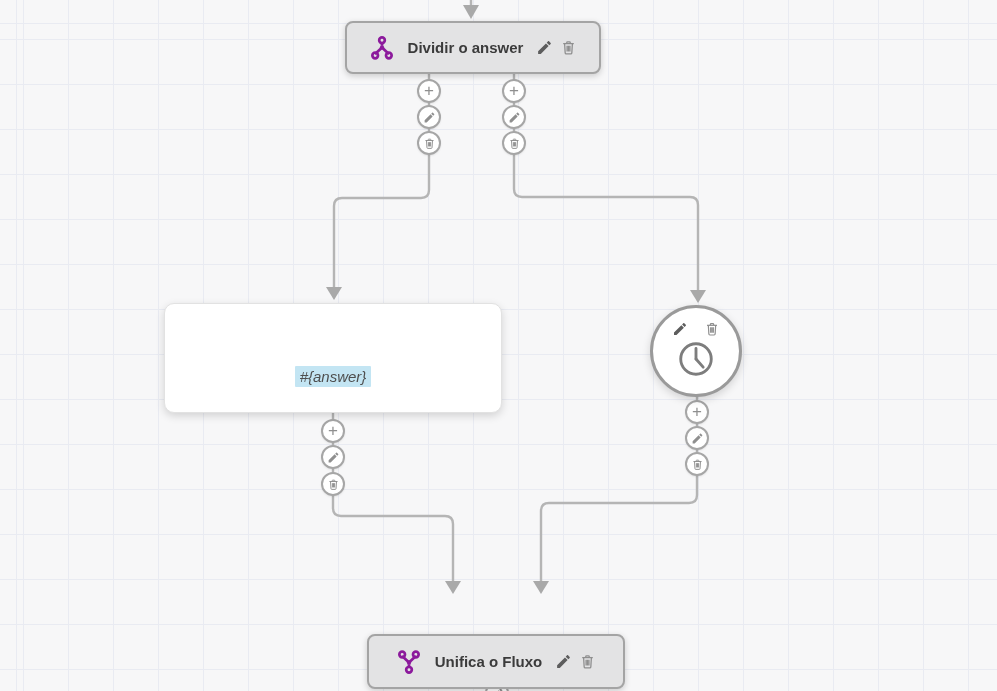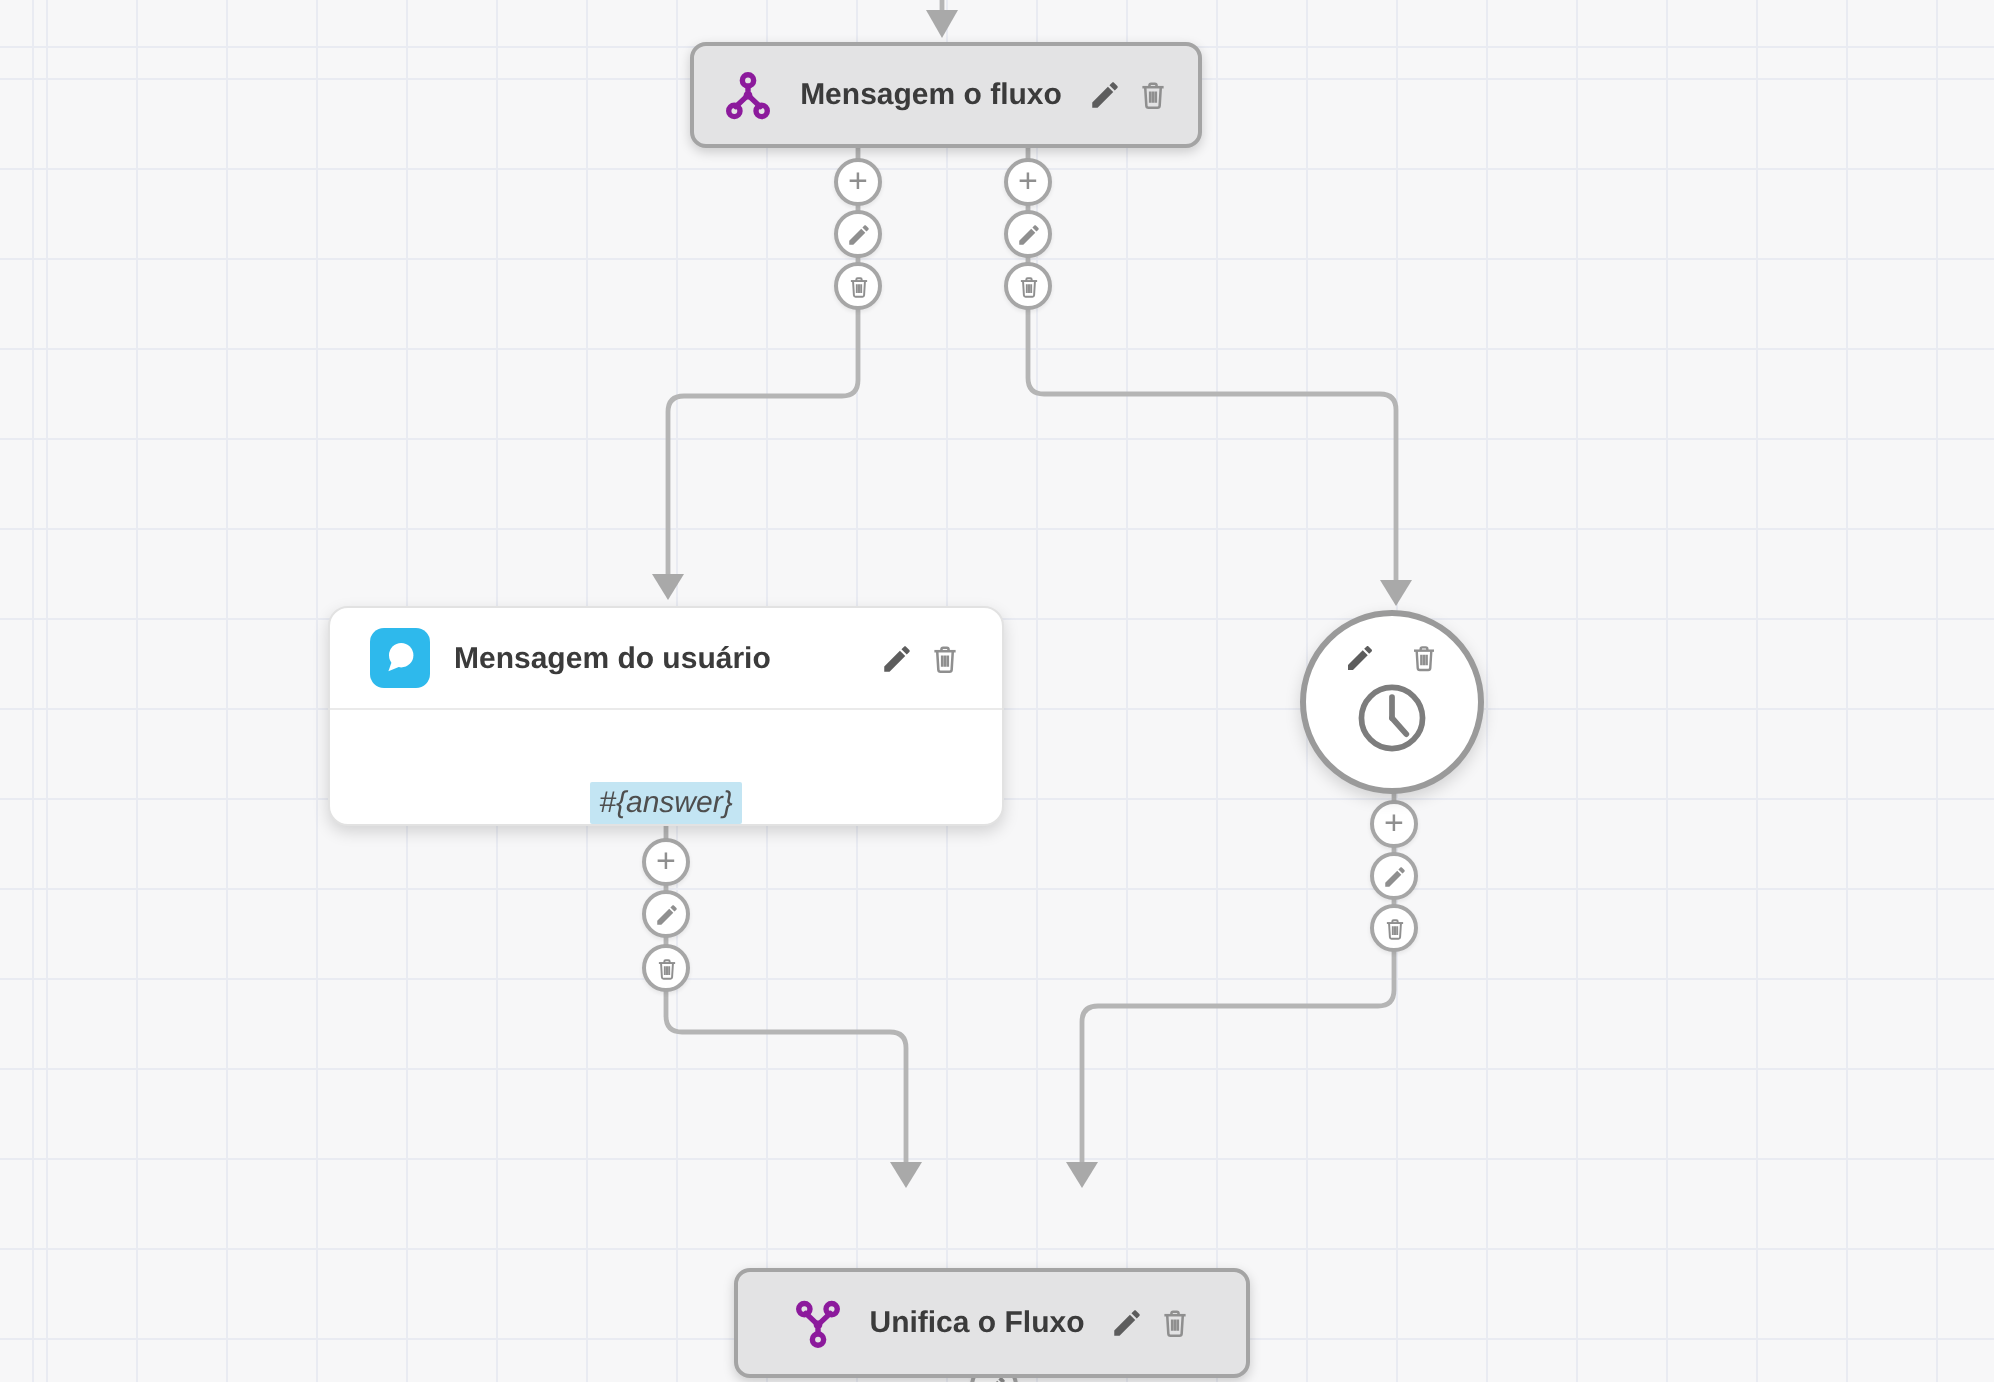--- a/index.html
+++ b/index.html
@@ -205,59 +205,37 @@
     <span class="nicon">
       <svg viewBox="0 0 24 24">
         <circle cx="12" cy="4.8" r="2.6" fill="none" stroke="#8C1A9C" stroke-width="2.5"></circle>
         <path d="M12 7.4 V10" stroke="#8C1A9C" stroke-width="2.5" fill="none"></path>
         <circle cx="12" cy="11.6" r="2" fill="#8C1A9C"></circle>
         <path d="M12 11.6 L6.4 16.9 M12 11.6 L17.6 16.9" stroke="#8C1A9C" stroke-width="2.5" fill="none" stroke-linecap="round"></path>
         <circle cx="5.7" cy="18.9" r="2.6" fill="none" stroke="#8C1A9C" stroke-width="2.5"></circle>
         <circle cx="18.3" cy="18.9" r="2.6" fill="none" stroke="#8C1A9C" stroke-width="2.5"></circle>
       </svg>
     </span>
-    <span class="ntitle">Mensagem o fluxo</span>
+    <span class="ntitle">Dividir o answer</span>
     <span class="hbtn pencil">
       <svg viewBox="0 0 24 24" width="17" height="17">
           <path d="M3 17.25V21h3.75L17.81 9.94l-3.75-3.75L3 17.25zM20.71 7.04c.39-.39.39-1.02 0-1.41l-2.34-2.34c-.39-.39-1.02-.39-1.41 0l-1.83 1.83 3.75 3.75 1.83-1.83z"></path>
         </svg>
     </span>
     <span class="hbtn trash">
       <svg viewBox="0 0 24 24" width="17" height="17" stroke-width="1.8">
           <path d="M4.5 6.5 H19.5"></path>
           <path d="M9.5 6.5 V5.2 Q9.5 4 10.7 4 H13.3 Q14.5 4 14.5 5.2 V6.5"></path>
           <path d="M6.5 6.5 L7.3 19.6 Q7.4 21 8.8 21 H15.2 Q16.6 21 16.7 19.6 L17.5 6.5"></path>
           <path d="M10 9.5 V17.5 M12 9.5 V17.5 M14 9.5 V17.5"></path>
         </svg>
     </span>
   </div>
 
   <div class="node node-white" style="left:164px; top:303px; width:338px; height:110px;">
-    <div class="msg-header">
-      <span class="msg-icon">
-        <svg viewBox="0 0 20 20">
-          <circle cx="10.6" cy="8.6" r="6.1" fill="#ffffff"></circle>
-          <path d="M6 11.5 L4.2 16.6 L10 14.2 Z" fill="#ffffff"></path>
-        </svg>
-      </span>
-      <span class="ntitle">Mensagem do usuário</span>
-      <span class="hbtn pencil">
-        <svg viewBox="0 0 24 24" width="17" height="17">
-            <path d="M3 17.25V21h3.75L17.81 9.94l-3.75-3.75L3 17.25zM20.71 7.04c.39-.39.39-1.02 0-1.41l-2.34-2.34c-.39-.39-1.02-.39-1.41 0l-1.83 1.83 3.75 3.75 1.83-1.83z"></path>
-          </svg>
-      </span>
-      <span class="hbtn trash">
-        <svg viewBox="0 0 24 24" width="17" height="17" stroke-width="1.8">
-            <path d="M4.5 6.5 H19.5"></path>
-            <path d="M9.5 6.5 V5.2 Q9.5 4 10.7 4 H13.3 Q14.5 4 14.5 5.2 V6.5"></path>
-            <path d="M6.5 6.5 L7.3 19.6 Q7.4 21 8.8 21 H15.2 Q16.6 21 16.7 19.6 L17.5 6.5"></path>
-            <path d="M10 9.5 V17.5 M12 9.5 V17.5 M14 9.5 V17.5"></path>
-          </svg>
-      </span>
-    </div>
     <div class="msg-body">
       <span class="highlight">#{answer}</span>
     </div>
   </div>
 
   <div class="node node-circle" style="left:650px; top:305px;">
     <div class="circ-actions">
       <span class="hbtn pencil">
         <svg viewBox="0 0 24 24" width="16" height="16">
             <path d="M3 17.25V21h3.75L17.81 9.94l-3.75-3.75L3 17.25zM20.71 7.04c.39-.39.39-1.02 0-1.41l-2.34-2.34c-.39-.39-1.02-.39-1.41 0l-1.83 1.83 3.75 3.75 1.83-1.83z"></path>

